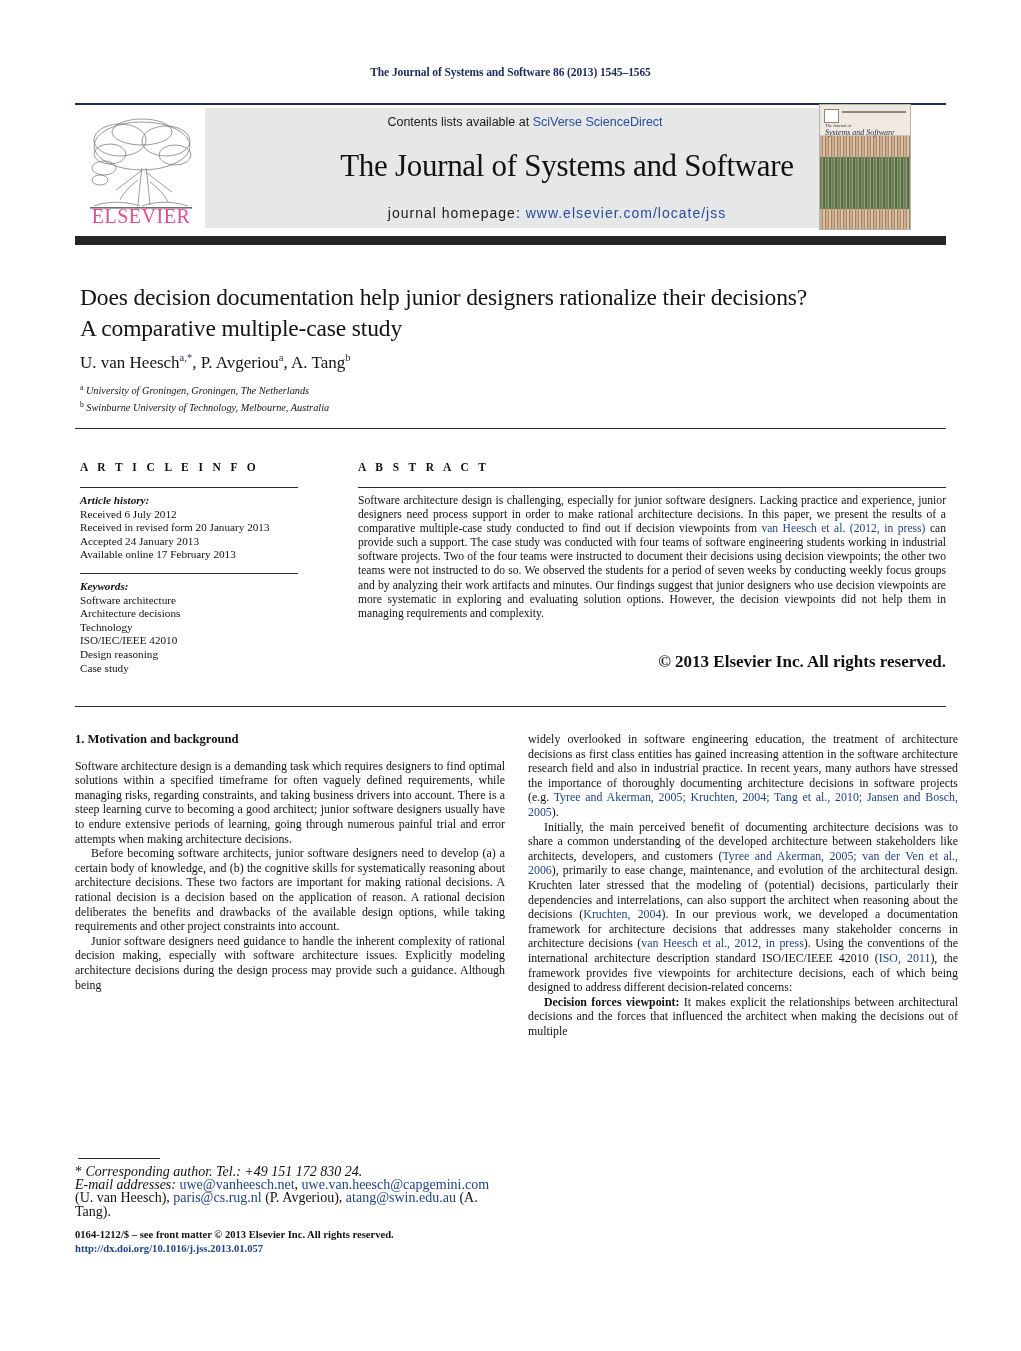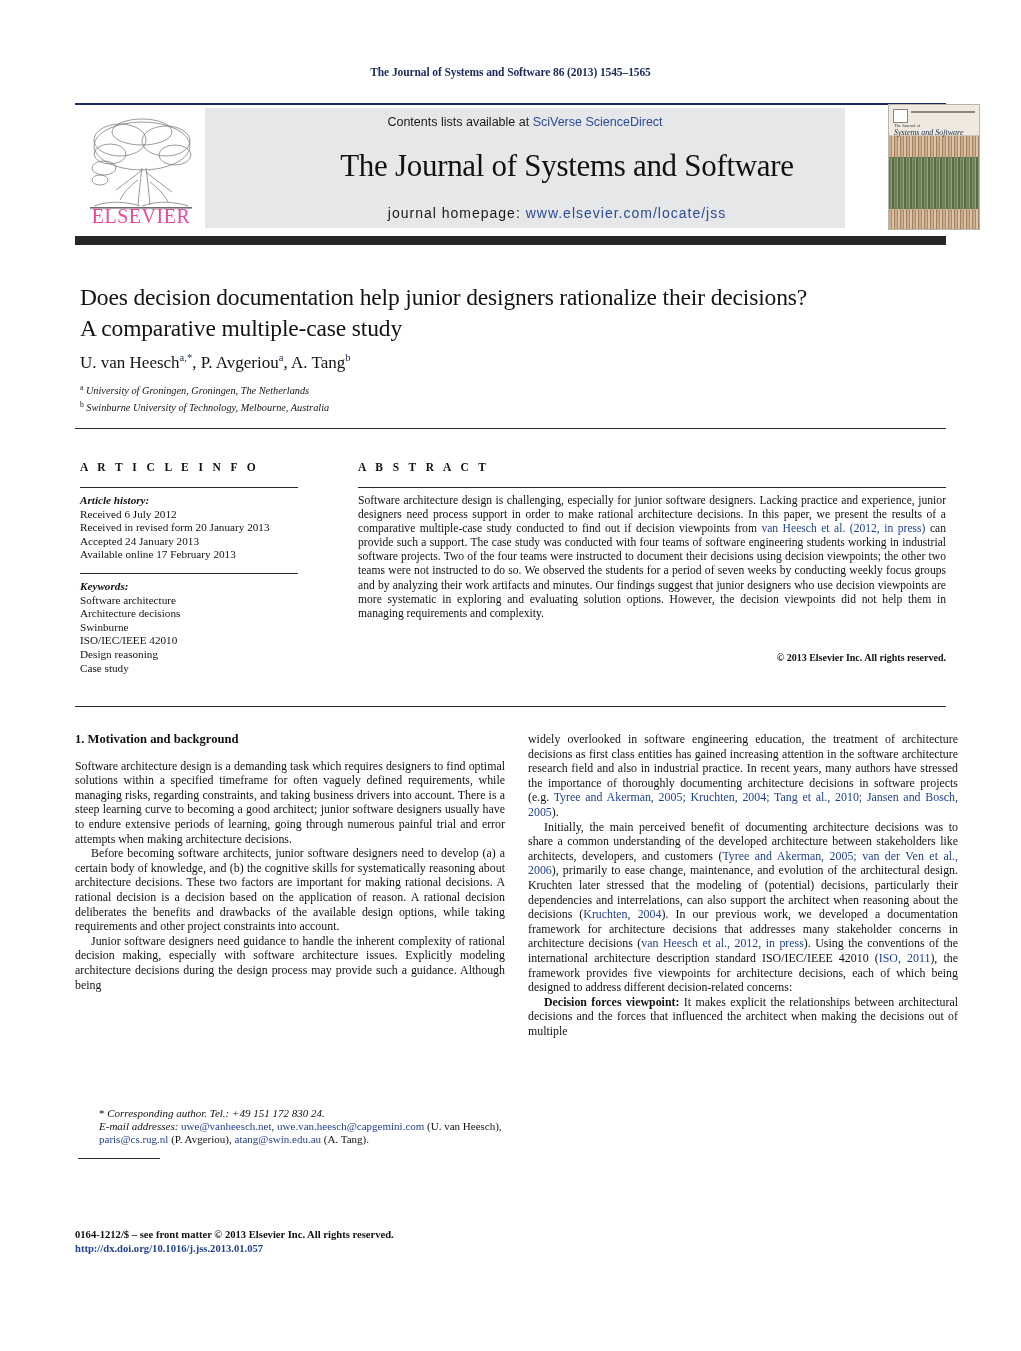--- a/index.html
+++ b/index.html
@@ -99,21 +99,21 @@
     text-align: center;
     font-family: "Liberation Serif", "DejaVu Serif", serif;
     font-size: 20px;
     letter-spacing: 0.5px;
     color: #ec4899;
   }
 
   
   .cover-thumb {
     position: absolute;
-    left: 888px; top: 104px;
+    left: 819px; top: 104px;
     width: 90px; height: 124px;
     border: 1px solid #b9b4ab;
     background: #84cc16;
     overflow: hidden;
     text-align: center;
   }
   .cover-stripes {
     position: absolute; left:0; top:0; right:0; bottom:0;
     background: repeating-linear-gradient(90deg,
       #c9ad92 0px, #c9ad92 2px,
@@ -252,21 +252,21 @@
     line-height: 14.1px;
     text-align: justify;
     color: #111111;
   }
   .abstract-body .ref { color: #1f3f8f; }
   .copyright {
     position: absolute;
     left: 358px; top: 652px;
     width: 588px;
     text-align: right;
-    font-size: 10px;
+    font-size: 17px;
     font-weight: bold;
     color: #111111;
   }
 
   
   .col {
     position: absolute;
     width: 430px;
     font-size: 11.9px;
     line-height: 14.6px;
@@ -286,27 +286,26 @@
   .col p.noindent { text-indent: 0; }
   .ref { color: #1f3f8f; }
 
   
   .fn-rule {
     position: absolute; left: 78px; top: 1158px; width: 82px; height: 1px;
     background: #2a2a2a;
   }
   .footnote {
     position: absolute;
-    left: 75px; top: 1107px;
+    left: 75px; top: 1165px;
     width: 435px;
-    font-size: 11px;
+    font-size: 14px;
     line-height: 13.2px;
     color: #111111;
     text-align: left;
-    margin-left: 24px;
   }
   .footnote .em { font-style: italic; }
   .footnote a, .footnote .mail { color: #1f3f8f; }
   .imprint {
     position: absolute;
     left: 75px; top: 1228px;
     width: 440px;
     font-size: 10.6px;
     line-height: 14px;
     font-weight: bold;
@@ -395,21 +394,21 @@
     <div>Received 6 July 2012</div>
     <div>Received in revised form 20 January 2013</div>
     <div>Accepted 24 January 2013</div>
     <div>Available online 17 February 2013</div>
   </div>
 
   <div class="keywords">
     <div class="hdr">Keywords:</div>
     <div>Software architecture</div>
     <div>Architecture decisions</div>
-    <div>Swinburne</div>
+    <div>Technology</div>
     <div>ISO/IEC/IEEE 42010</div>
     <div>Design reasoning</div>
     <div>Case study</div>
   </div>
 
   <div class="abstract-body">Software architecture design is challenging, especially for junior software designers. Lacking practice and experience, junior designers need process support in order to make rational architecture decisions. In this paper, we present the results of a comparative multiple-case study conducted to find out if decision viewpoints from <span class="ref">van Heesch et al. (2012, in press)</span> can provide such a support. The case study was conducted with four teams of software engineering students working in industrial software projects. Two of the four teams were instructed to document their decisions using decision viewpoints; the other two teams were not instructed to do so. We observed the students for a period of seven weeks by conducting weekly focus groups and by analyzing their work artifacts and minutes. Our findings suggest that junior designers who use decision viewpoints are more systematic in exploring and evaluating solution options. However, the decision viewpoints did not help them in managing requirements and complexity.</div>
   <div class="copyright">© 2013 Elsevier Inc. All rights reserved.</div>
 
   <div class="col" id="col-left">
     <div class="sec-heading">1.  Motivation and background</div>

